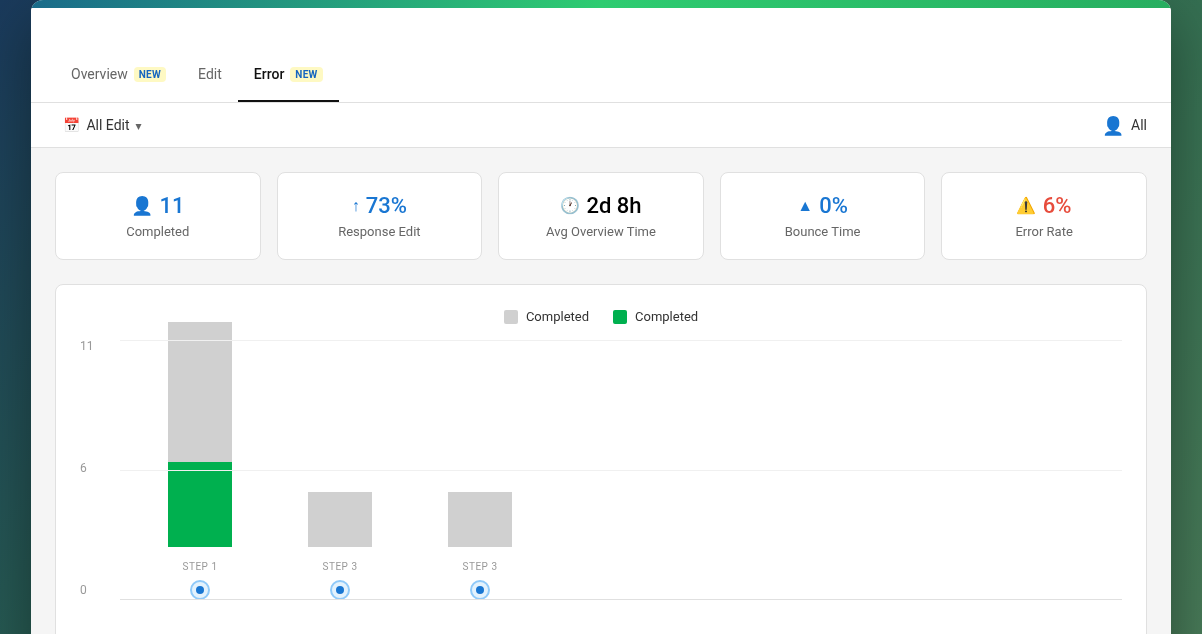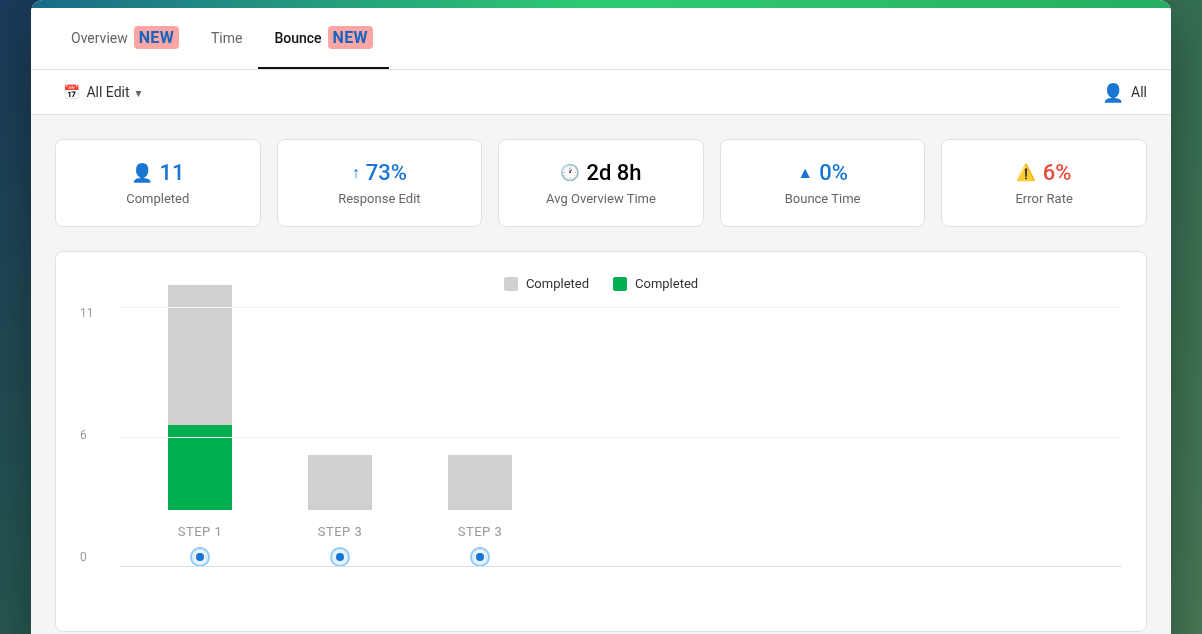--- a/index.html
+++ b/index.html
@@ -36,30 +36,31 @@
     .tab {
       padding: 18px 16px;
       cursor: pointer;
       font-size: 14px;
       color: #666;
       display: flex;
       align-items: center;
       gap: 6px;
       border-bottom: 2px solid transparent;
       user-select: none;
+      margin-top: 40px;
     }
     .tab.active {
       color: #111;
       border-bottom: 2px solid #111;
       font-weight: 500;
     }
     .badge {
-      background: #fca5a5;
+      background: #fef9c3;
       color: #1565c0;
-      font-size: 16px;
+      font-size: 10px;
       font-weight: 700;
       padding: 2px 5px;
       border-radius: 4px;
       letter-spacing: 0.3px;
     }
     .toolbar {
       background: #fff;
       padding: 10px 24px;
       display: flex;
       align-items: center;
@@ -191,21 +192,21 @@
     }
     .bar-segment-completed {
       background: #d0d0d0;
       width: 100%;
     }
     .bar-segment-response {
       background: #00b04f;
       width: 100%;
     }
     .bar-label {
-      font-size: 13px;
+      font-size: 10px;
       color: #999;
       letter-spacing: 0.5px;
       margin-top: 6px;
     }
     .bar-icon {
       width: 20px;
       height: 20px;
       border-radius: 50%;
       border: 2px solid #90caf9;
       background: #e3f2fd;
@@ -256,24 +257,24 @@
 <div class="window">
   <div class="top-bar"></div>
 
   <div class="header">
     <div class="tabs">
       <div class="tab">
         <span>Overview</span>
         <span class="badge">NEW</span>
       </div>
       <div class="tab">
-        <span>Time</span>
+        <span>Edit</span>
       </div>
       <div class="tab active">
-        <span>Bounce</span>
+        <span>Error</span>
         <span class="badge">NEW</span>
       </div>
     </div>
   </div>
 
   <div class="toolbar">
     <div class="time-filter">
       <span>📅</span>
       <span>All Edit</span>
       <span class="chevron-down"></span>

